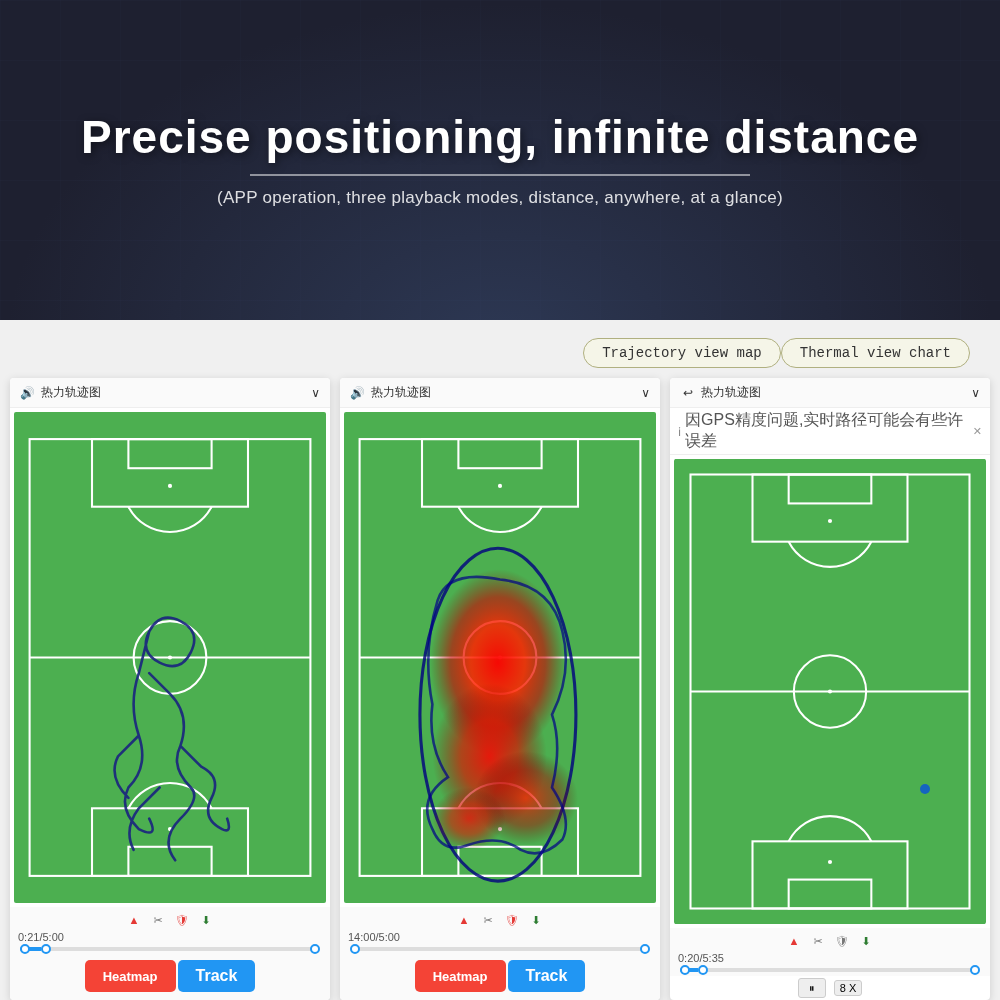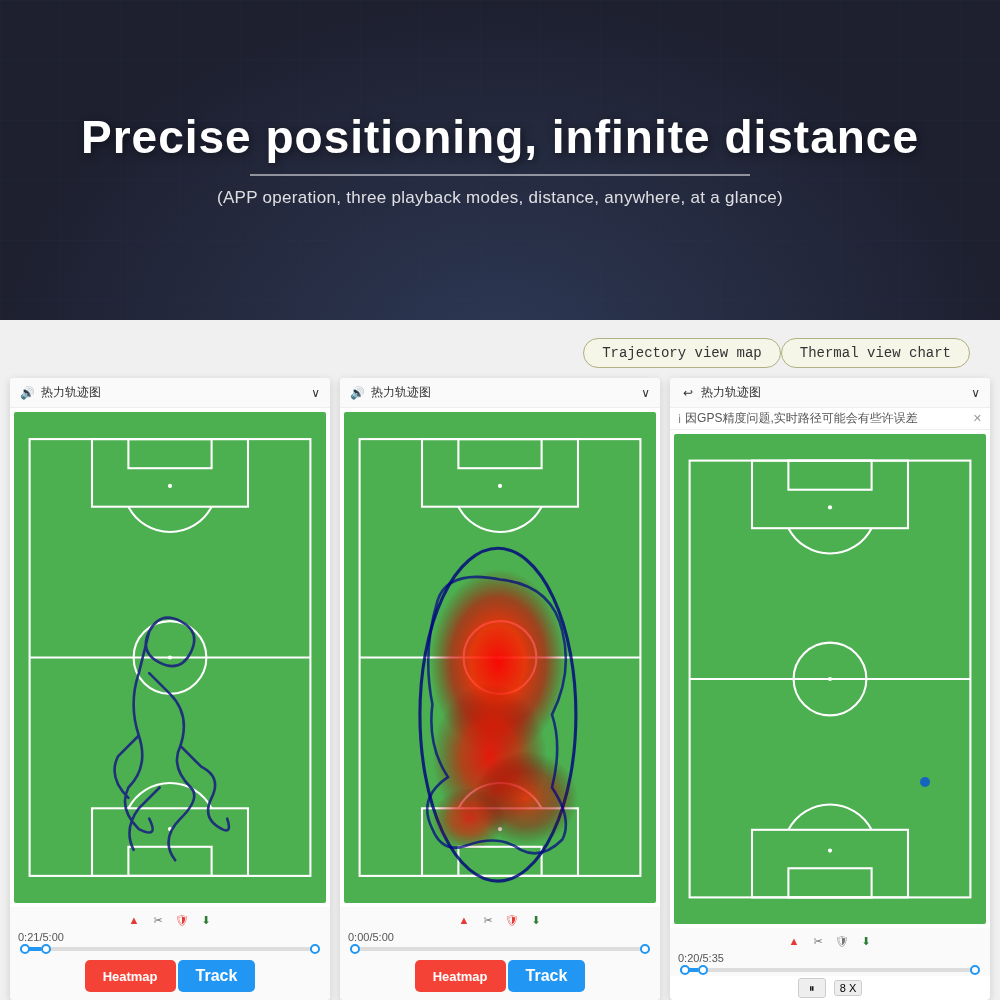--- a/index.html
+++ b/index.html
@@ -476,21 +476,21 @@
         </svg>
       </div>
 
       <div class="controls">
         <div class="controls-icons">
           <span class="ctrl-icon red">▲</span>
           <span class="ctrl-icon gray">✂</span>
           <span class="ctrl-icon" style="color:#e53935;">🛡</span>
           <span class="ctrl-icon green">⬇</span>
         </div>
-        <div class="time-label">0:00/5:00</div>
+        <div class="time-label">14:00/5:00</div>
       </div>
 
       <div class="slider-container">
         <div class="slider-track">
           <div class="slider-thumb" style="left:0;"></div>
           <div class="slider-thumb slider-thumb-right"></div>
         </div>
       </div>
 
       <div class="action-buttons">
@@ -503,21 +503,21 @@
       <div class="card-header">
         <div class="card-header-left">
           <span class="card-icon">↩</span>
           <span>热力轨迹图</span>
         </div>
         <span>∨</span>
       </div>
 
       <div class="info-bar">
         <span class="info-icon">ℹ</span>
-        <span style="font-size:12px; color:#555;">因GPS精度问题,实时路径可能会有些许误差</span>
+        <span style="font-size:16px; color:#555;">因GPS精度问题,实时路径可能会有些许误差</span>
         <span class="close-x">✕</span>
       </div>
 
       <div class="field-container" style="position:relative;">
 
         <svg class="field-svg" viewBox="0 0 300 450">
           <rect width="300" height="450" fill="#4caf50"></rect>
           <rect x="15" y="15" width="270" height="420" fill="none" stroke="white" stroke-width="2"></rect>
           <line x1="15" y1="225" x2="285" y2="225" stroke="white" stroke-width="2"></line>
           <circle cx="150" cy="225" r="35" fill="none" stroke="white" stroke-width="2"></circle>

